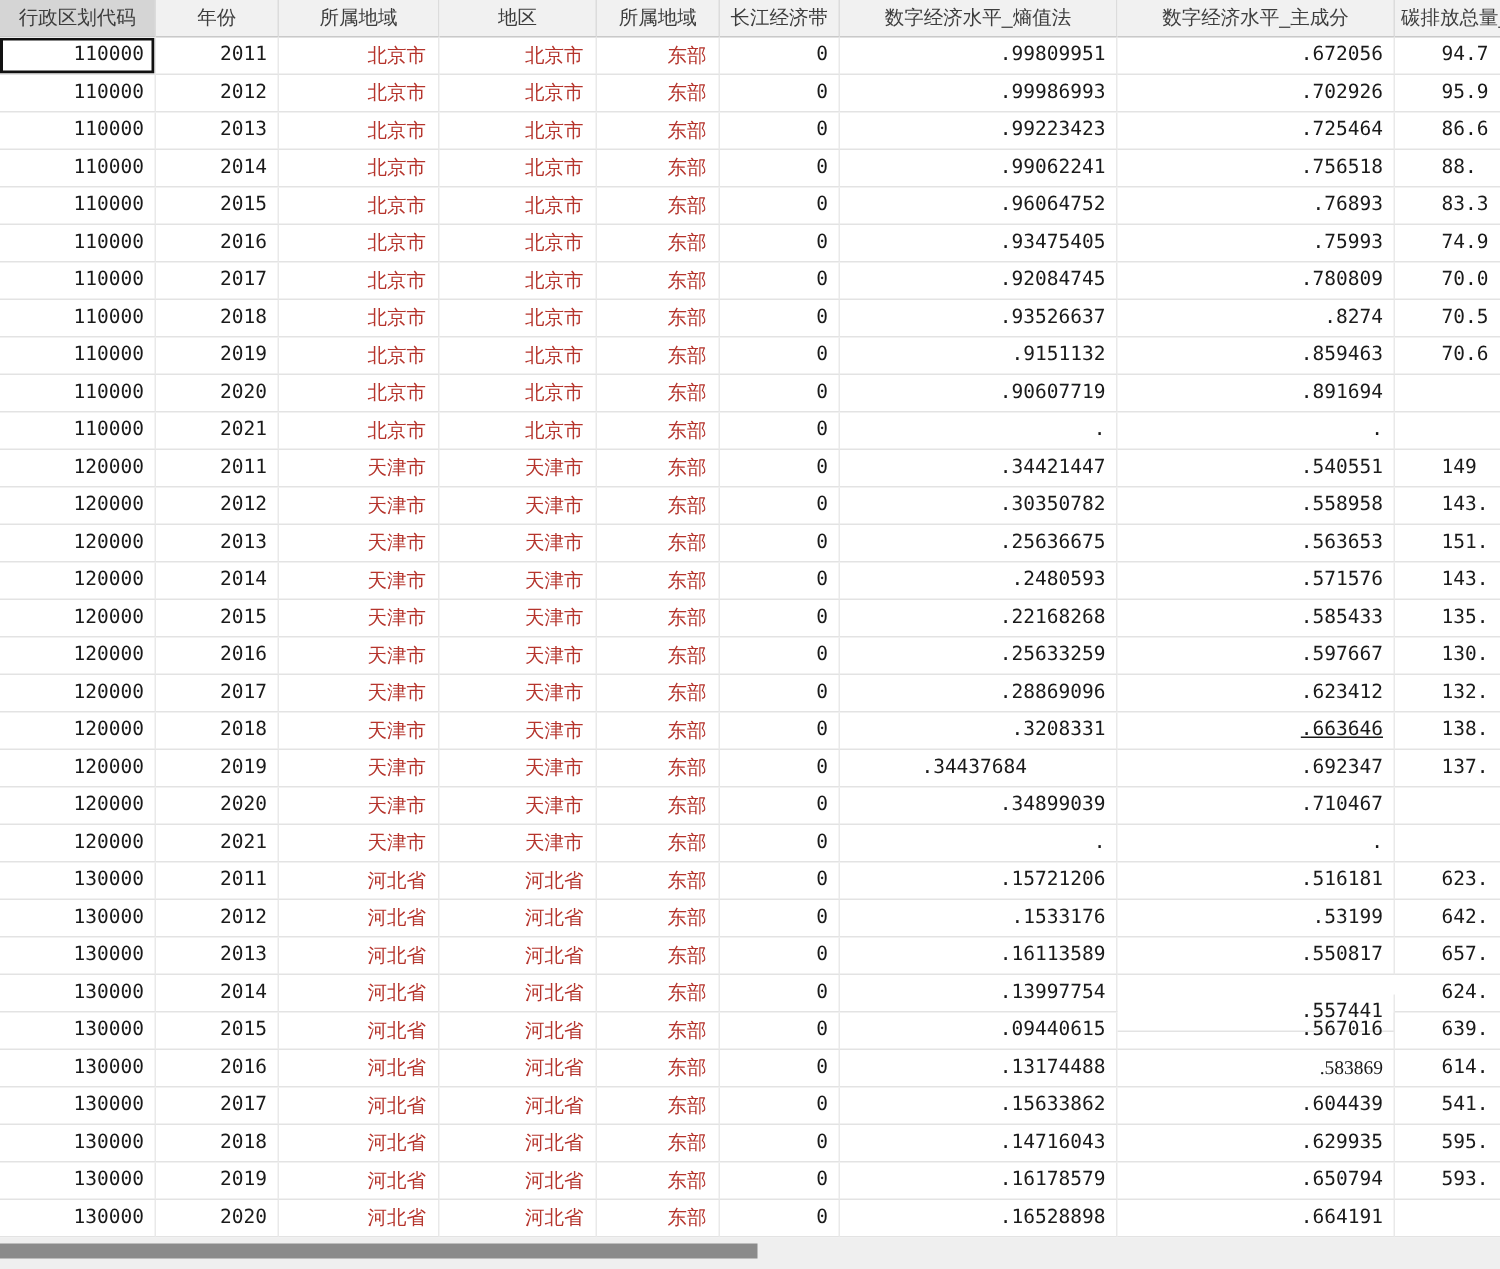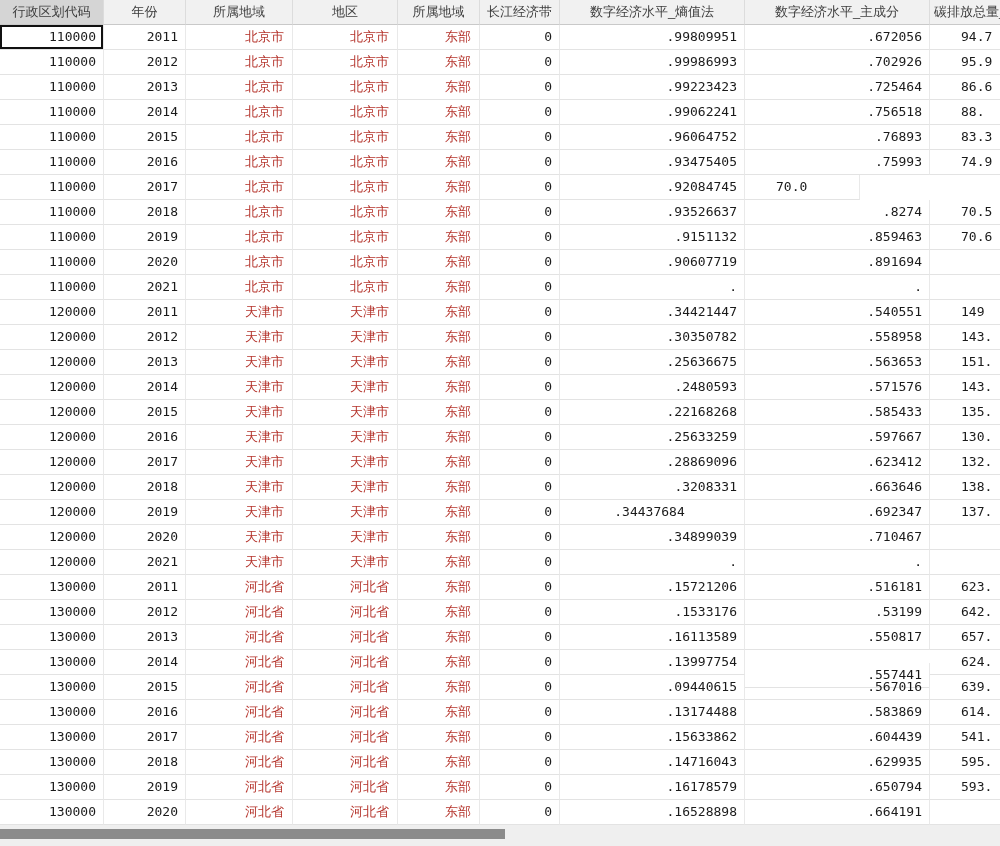--- a/index.html
+++ b/index.html
@@ -126,20 +126,21 @@
         <div class="cell num carbon" style="width: 115px;">74.9</div>
       </div>
       <div class="row">
         <div class="cell num" style="width: 104px;">110000</div>
         <div class="cell num" style="width: 82px;">2017</div>
         <div class="cell str" style="width: 107px;">北京市</div>
         <div class="cell str" style="width: 105px;">北京市</div>
         <div class="cell str" style="width: 82px;">东部</div>
         <div class="cell num" style="width: 80px;">0</div>
         <div class="cell num" style="width: 185px;">.92084745</div>
+        <div class="cell num" style="width: 185px;">.780809</div>
         <div class="cell num carbon" style="width: 115px;">70.0</div>
       </div>
       <div class="row">
         <div class="cell num" style="width: 104px;">110000</div>
         <div class="cell num" style="width: 82px;">2018</div>
         <div class="cell str" style="width: 107px;">北京市</div>
         <div class="cell str" style="width: 105px;">北京市</div>
         <div class="cell str" style="width: 82px;">东部</div>
         <div class="cell num" style="width: 80px;">0</div>
         <div class="cell num" style="width: 185px;">.93526637</div>
@@ -257,21 +258,21 @@
         <div class="cell num carbon" style="width: 115px;">132.</div>
       </div>
       <div class="row">
         <div class="cell num" style="width: 104px;">120000</div>
         <div class="cell num" style="width: 82px;">2018</div>
         <div class="cell str" style="width: 107px;">天津市</div>
         <div class="cell str" style="width: 105px;">天津市</div>
         <div class="cell str" style="width: 82px;">东部</div>
         <div class="cell num" style="width: 80px;">0</div>
         <div class="cell num" style="width: 185px;">.3208331</div>
-        <div class="cell num" style="width: 185px;">.663646</div>
+        <div class="cell num" style="width: 185px; text-decoration: underline;">.663646</div>
         <div class="cell num carbon" style="width: 115px;">138.</div>
       </div>
       <div class="row">
         <div class="cell num" style="width: 104px;">120000</div>
         <div class="cell num" style="width: 82px;">2019</div>
         <div class="cell str" style="width: 107px;">天津市</div>
         <div class="cell str" style="width: 105px;">天津市</div>
         <div class="cell str" style="width: 82px;">东部</div>
         <div class="cell num" style="width: 80px;">0</div>
         <div class="cell num" style="width: 185px; text-align: center;">.34437684</div>
@@ -356,21 +357,21 @@
         <div class="cell num carbon" style="width: 115px;">639.</div>
       </div>
       <div class="row">
         <div class="cell num" style="width: 104px;">130000</div>
         <div class="cell num" style="width: 82px;">2016</div>
         <div class="cell str" style="width: 107px;">河北省</div>
         <div class="cell str" style="width: 105px;">河北省</div>
         <div class="cell str" style="width: 82px;">东部</div>
         <div class="cell num" style="width: 80px;">0</div>
         <div class="cell num" style="width: 185px;">.13174488</div>
-        <div class="cell num" style="width: 185px;">.583869</div>
+        <div class="cell num" style="width: 185px; font-family: Liberation Serif, serif;">.583869</div>
         <div class="cell num carbon" style="width: 115px;">614.</div>
       </div>
       <div class="row">
         <div class="cell num" style="width: 104px;">130000</div>
         <div class="cell num" style="width: 82px;">2017</div>
         <div class="cell str" style="width: 107px;">河北省</div>
         <div class="cell str" style="width: 105px;">河北省</div>
         <div class="cell str" style="width: 82px;">东部</div>
         <div class="cell num" style="width: 80px;">0</div>
         <div class="cell num" style="width: 185px;">.15633862</div>

